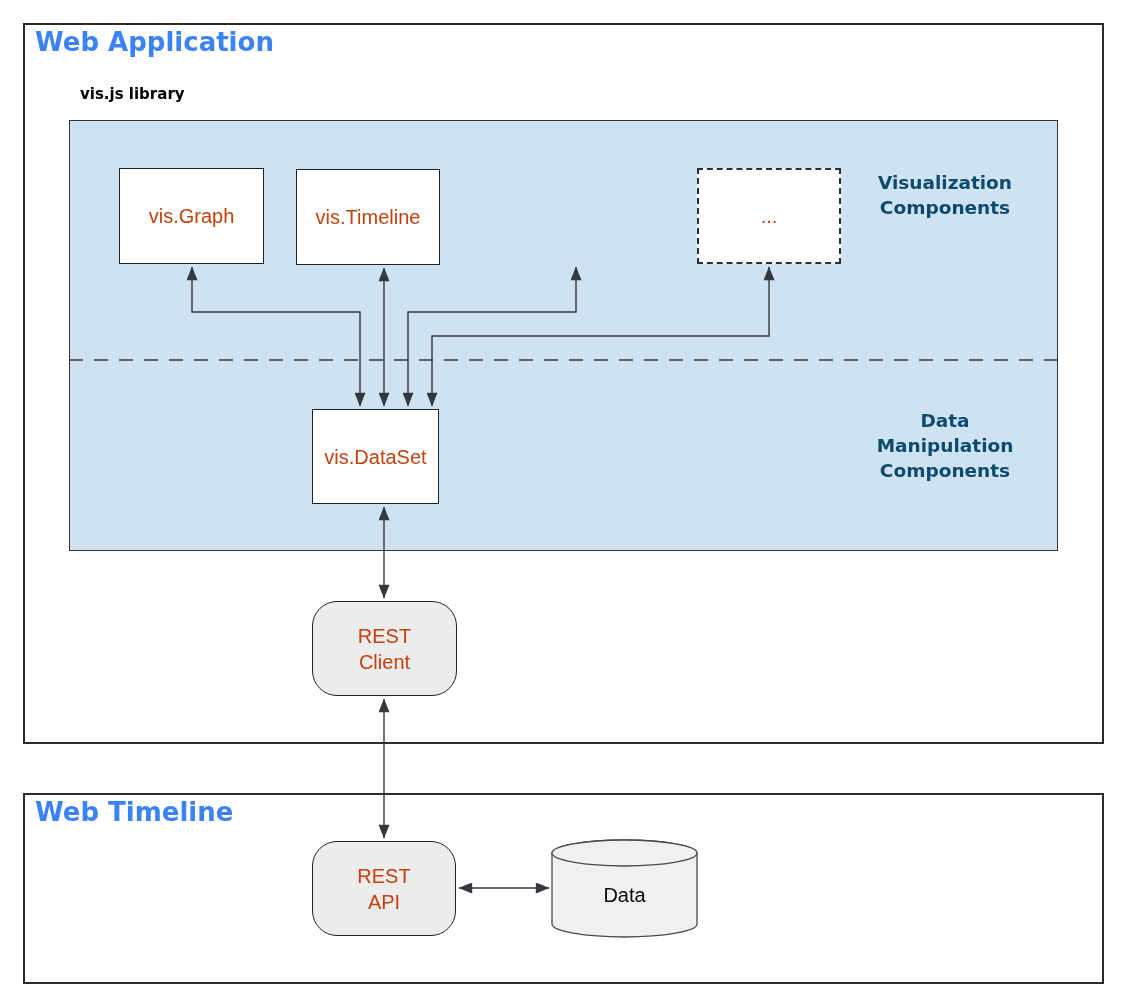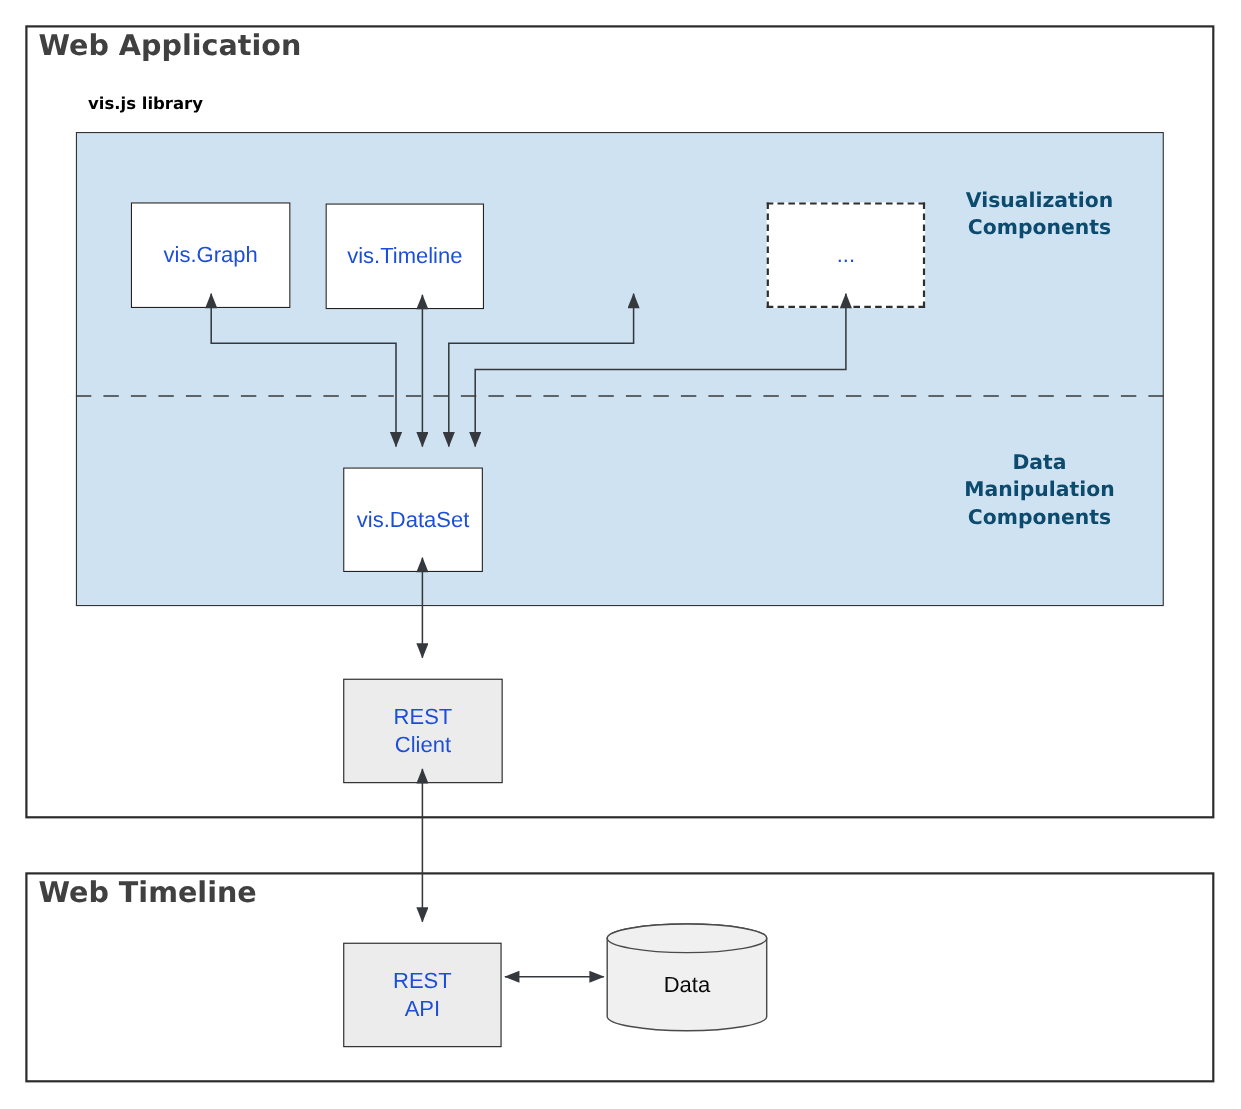--- a/index.html
+++ b/index.html
@@ -13,47 +13,46 @@
   }
   .abs{position:absolute;box-sizing:border-box;}
   .outer-box{
     border:2px solid #2b2b2b;
     background:#ffffff;
   }
   .outer-title{
     font-family:"DejaVu Sans", sans-serif;
     font-weight:bold;
     font-size:26px;
-    color:#404040;
+    color:#3b82f6;
     white-space:nowrap;
   }
   .lib-title{
     font-family:"DejaVu Sans", sans-serif;
     font-weight:bold;
     font-size:15px;
     color:#000;
     white-space:nowrap;
   }
   .lib-box{
     background:#cfe2f1;
     border:1.3px solid #333;
   }
   .node{
     border:1.7px solid #222;
     background:#ffffff;
     display:flex;align-items:center;justify-content:center;
     text-align:center;
     font-size:20px;
     line-height:26px;
-    color:#1d4ed8;
+    color:#c2410c;
     white-space:pre-line;
-    margin-top:16px;
   }
   .node.dashed{border:2px dashed #2e2e2e;}
-  .node.gray{background:#ececec;}
+  .node.gray{background:#ececec;border-radius:25px;}
   .section-label{
     font-family:"DejaVu Sans", sans-serif;
     font-weight:bold;
     font-size:18.5px;
     line-height:25px;
     color:#0c4a6e;
     text-align:center;
     white-space:pre-line;
   }
   svg.overlay{

